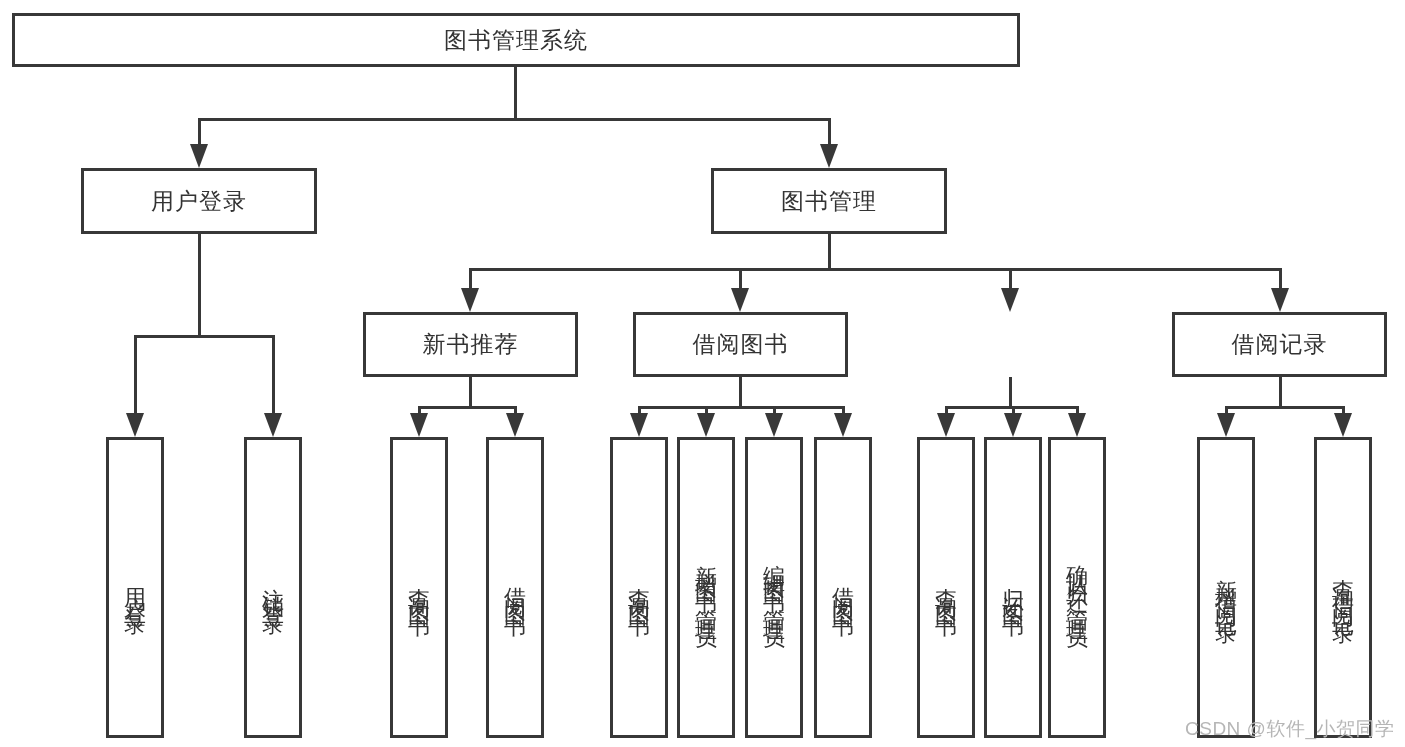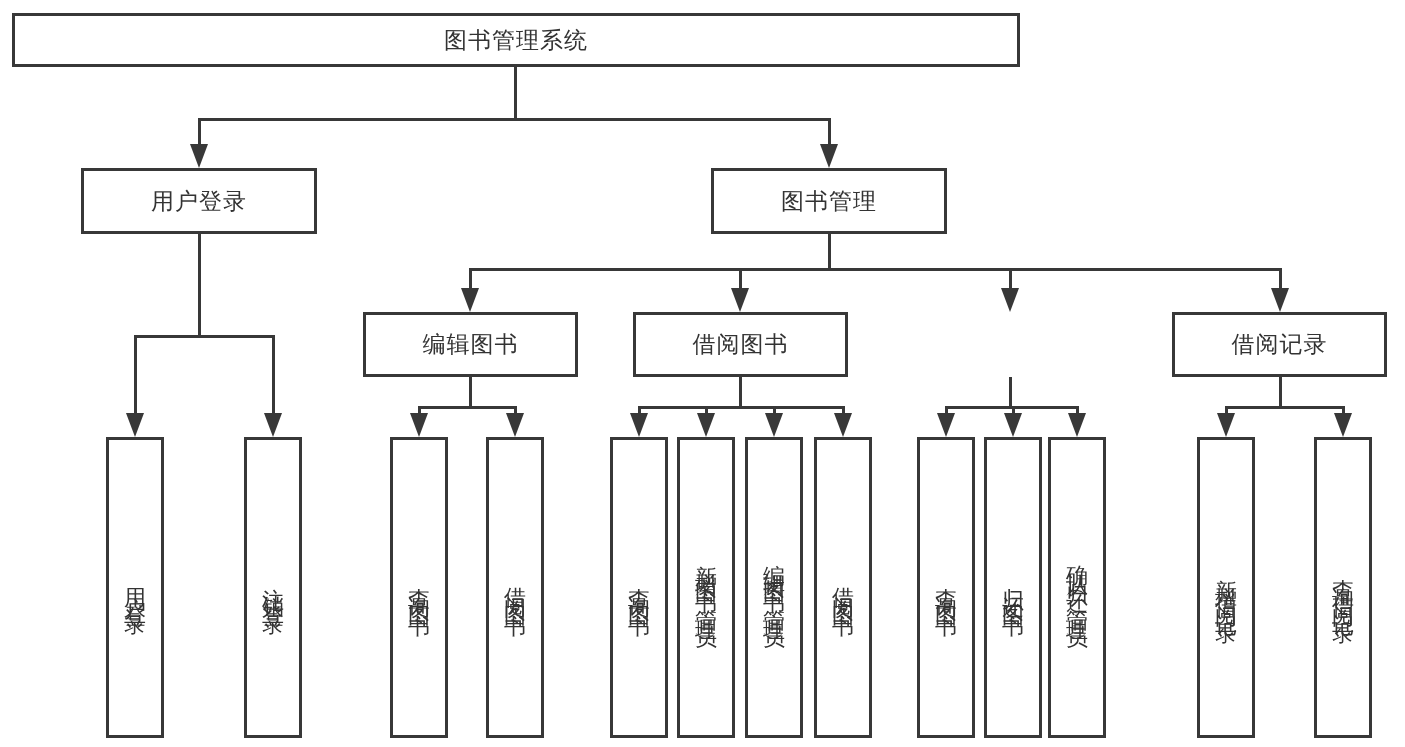--- a/index.html
+++ b/index.html
@@ -38,21 +38,21 @@
 </head>
 <body>
 
 <div class="canvas">
 
   <div class="box h" style="left:12px;top:13px;width:1008px;height:54px">图书管理系统</div>
 
   <div class="box h" style="left:81px;top:168px;width:236px;height:66px">用户登录</div>
   <div class="box h" style="left:711px;top:168px;width:236px;height:66px">图书管理</div>
 
-  <div class="box h" style="left:363px;top:312px;width:215px;height:65px">编辑图书</div>
+  <div class="box h" style="left:363px;top:312px;width:215px;height:65px">新书推荐</div>
   <div class="box h" style="left:633px;top:312px;width:215px;height:65px">借阅图书</div>
   <div class="box h" style="left:1172px;top:312px;width:215px;height:65px">借阅记录</div>
 
   <div class="box v" style="left:106px;top:437px;width:58px;height:301px">用户登录</div>
   <div class="box v" style="left:244px;top:437px;width:58px;height:301px">注销登录</div>
 
   <div class="box v" style="left:390px;top:437px;width:58px;height:301px">查询图书</div>
   <div class="box v" style="left:486px;top:437px;width:58px;height:301px">借阅图书</div>
 
   <div class="box v" style="left:610px;top:437px;width:58px;height:301px">查询图书</div>
@@ -119,14 +119,15 @@
   <div class="vline" style="left:1076px;top:406px;height:9px"></div>
   <div class="arrow" style="left:1068px;top:413px"></div>
 
   <div class="vline" style="left:1279px;top:377px;height:31px"></div>
   <div class="hline" style="left:1225px;top:406px;width:120px"></div>
   <div class="vline" style="left:1225px;top:406px;height:9px"></div>
   <div class="arrow" style="left:1217px;top:413px"></div>
   <div class="vline" style="left:1342px;top:406px;height:9px"></div>
   <div class="arrow" style="left:1334px;top:413px"></div>
 
+  <div class="watermark">CSDN @软件_小贺同学</div>
 
 </div>
 
 </body></html>

